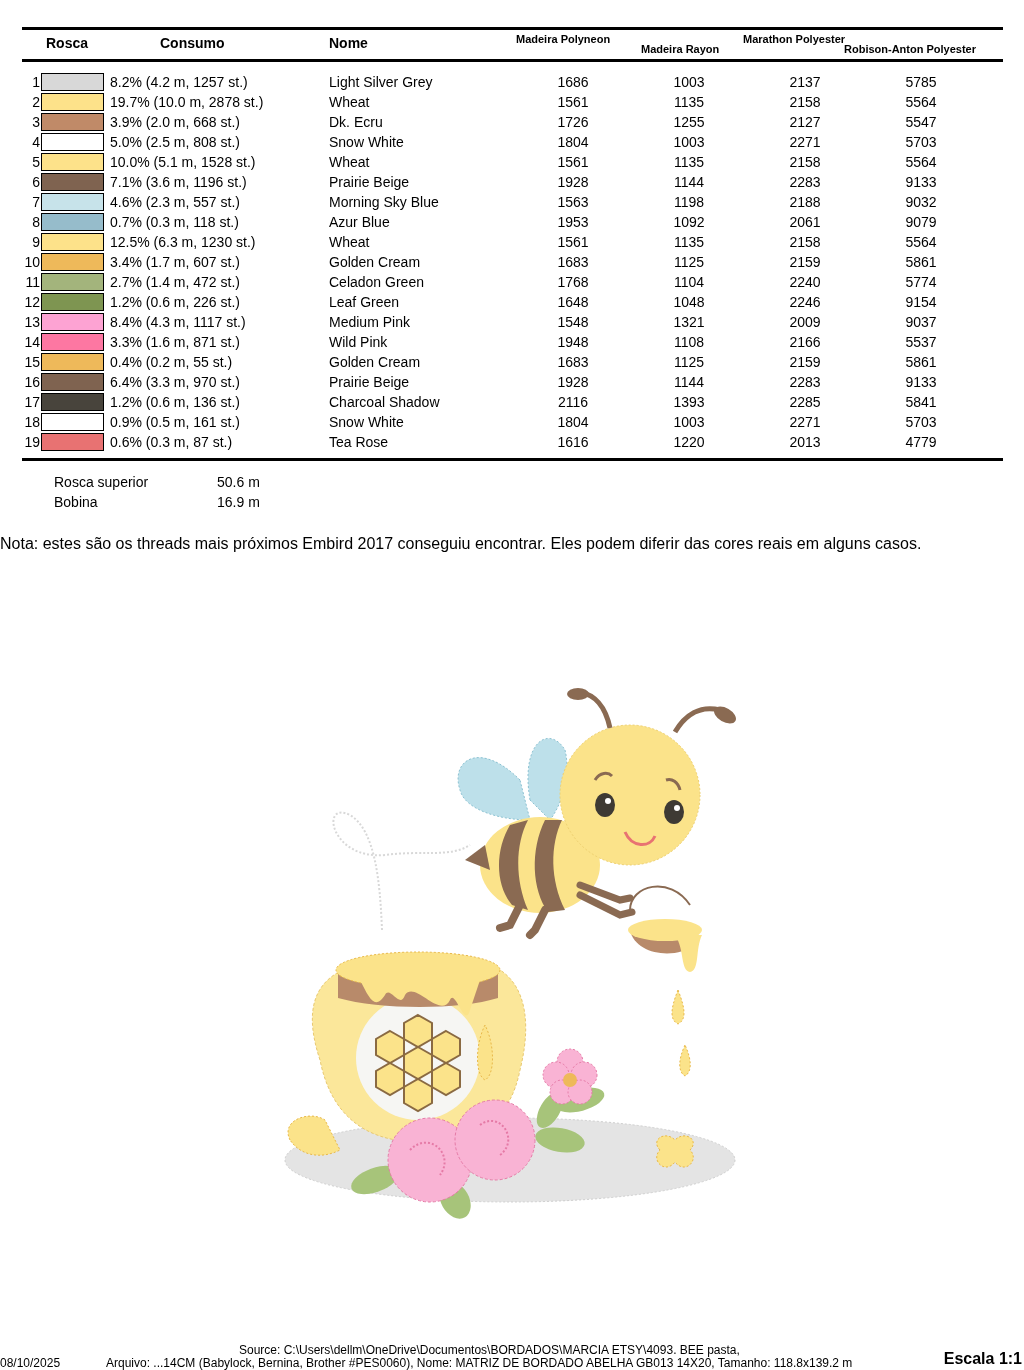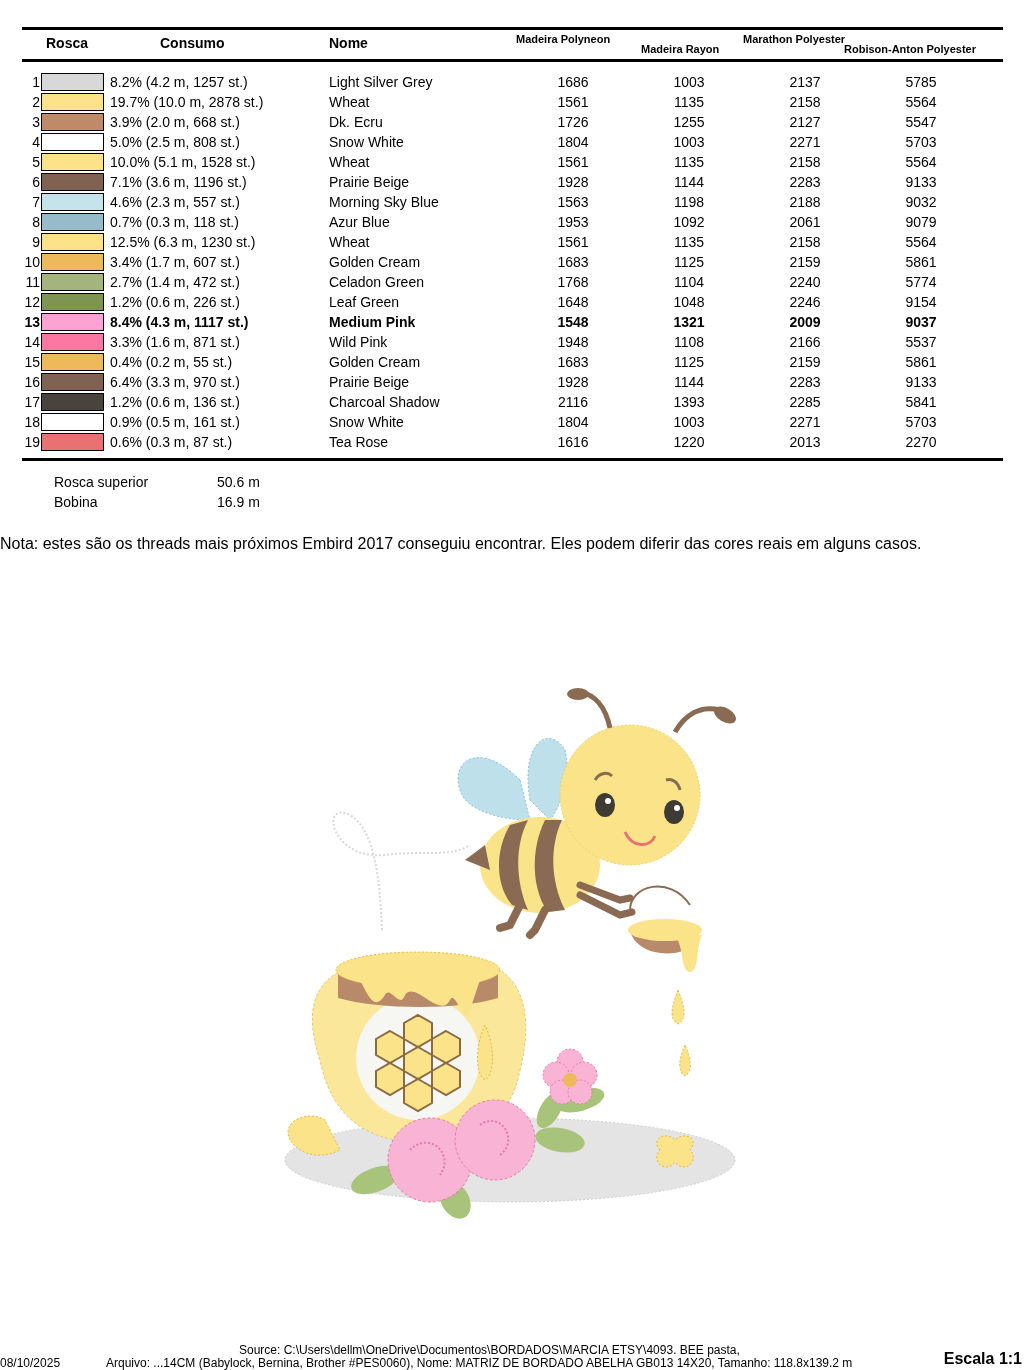--- a/index.html
+++ b/index.html
@@ -155,21 +155,21 @@
     <div class="row" style="top: 292px;">
       <span class="num">12</span>
       <span class="cons">1.2% (0.6 m, 226 st.)</span>
       <span class="name">Leaf Green</span>
       <span class="c1">1648</span>
       <span class="c2">1048</span>
       <span class="c3">2246</span>
       <span class="c4">9154</span>
       <div class="sw" style="background: rgb(126, 149, 81);"></div>
     </div>
-    <div class="row" style="top: 312px; font-weight: bold;">
+    <div class="row" style="top: 312px;">
       <span class="num">13</span>
       <span class="cons">8.4% (4.3 m, 1117 st.)</span>
       <span class="name">Medium Pink</span>
       <span class="c1">1548</span>
       <span class="c2">1321</span>
       <span class="c3">2009</span>
       <span class="c4">9037</span>
       <div class="sw" style="background: rgb(253, 163, 211);"></div>
     </div>
     <div class="row" style="top: 332px;">
@@ -222,21 +222,21 @@
       <span class="c4">5703</span>
       <div class="sw" style="background: rgb(255, 255, 255);"></div>
     </div>
     <div class="row" style="top: 432px;">
       <span class="num">19</span>
       <span class="cons">0.6% (0.3 m, 87 st.)</span>
       <span class="name">Tea Rose</span>
       <span class="c1">1616</span>
       <span class="c2">1220</span>
       <span class="c3">2013</span>
-      <span class="c4">2270</span>
+      <span class="c4">4779</span>
       <div class="sw" style="background: rgb(232, 114, 114);"></div>
     </div>
   </div>
 
 <div class="rule bot"></div>
 
 <div class="totals">
   <div style="left:22px; top:474px">Rosca superior</div>
   <div style="left:185px; top:474px">50.6 m</div>
   <div style="left:22px; top:494px">Bobina</div>

